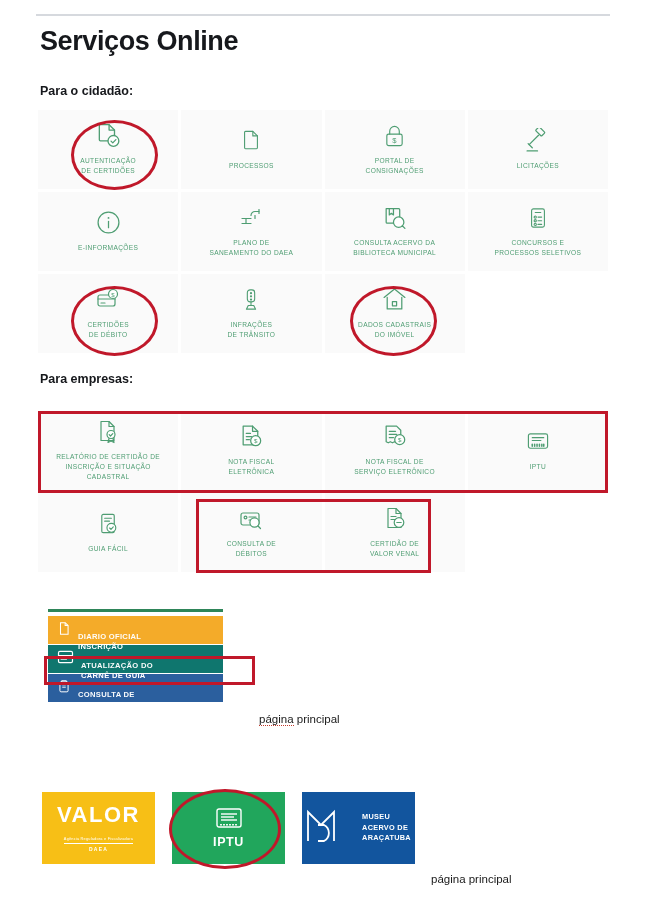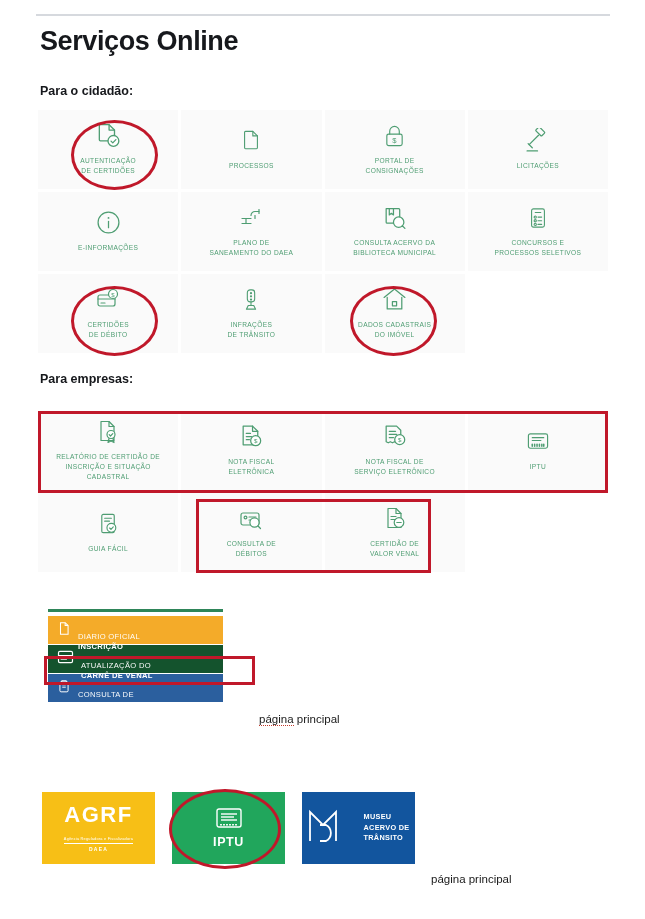--- a/index.html
+++ b/index.html
@@ -56,24 +56,24 @@
 
   
   .banners { position: absolute; left: 48px; top: 609px; width: 175px; }
   .banner-rule { height: 3px; background: #2e8559; margin-bottom: 4px; }
   .banner {
     display: flex; align-items: center; gap: 7px;
     height: 28px; padding: 0 9px; margin-bottom: 1px;
     color: #ffffff; cursor: pointer;
   }
   .banner-txt { font-size: 7.6px; line-height: 1.35; letter-spacing: 0.3px; }
-  .banner-txt .l1 { display: block; font-weight: normal; opacity: .97; margin-top: 24px; }
+  .banner-txt .l1 { display: block; font-weight: bold; opacity: .97; margin-top: 24px; }
   .banner-txt .l2 { display: block; font-weight: bold; }
   .b-orange { background: #f4ab29; }
-  .b-blue   { background: #14532d; }
+  .b-blue   { background: #0f766e; }
   .b-navy   { background: #2b5f9e; }
 
   
   .cards { position: absolute; left: 42px; top: 792px; display: flex; gap: 17px; }
   .card {
     width: 113px; height: 72px;
     display: flex; align-items: center; justify-content: center;
     cursor: pointer;
   }
   .c-yellow { background: #f7bf16; }
@@ -405,42 +405,42 @@
         </span>
       </div>
       <div class="banner b-blue">
         <span><svg width="17" height="14" viewBox="0 0 24 20" fill="none" stroke="#fff" stroke-width="1.7">
             <rect x="2" y="2" width="20" height="16" rx="2"></rect>
             <line x1="2" y1="8" x2="22" y2="8"></line>
             <line x1="5" y1="13" x2="14" y2="13"></line>
           </svg></span>
         <span class="banner-txt">
           <span class="l1">ATUALIZAÇÃO DO</span>
-          <span class="l2">CARNÊ DE VENAL</span>
+          <span class="l2">CARNÊ DE GUIA</span>
         </span>
       </div>
       <div class="banner b-navy">
         <span><svg width="14" height="16" viewBox="0 0 24 24" fill="none" stroke="#fff" stroke-width="1.7">
             <rect x="5" y="5" width="14" height="17" rx="2"></rect>
             <path d="M8 5V3h8v2"></path>
             <line x1="9" y1="10" x2="15" y2="10"></line>
             <line x1="9" y1="14" x2="15" y2="14"></line>
           </svg></span>
         <span class="banner-txt">
           <span class="l1">CONSULTA DE</span>
           <span class="l2">MEDICAMENTOS</span>
         </span>
       </div>
     </div>
 </div>
 
 <div class="cards">
   <div class="card c-yellow">
     <div class="agrf-wrap">
-      <div class="agrf-main">AGRF</div>
+      <div class="agrf-main">VALOR</div>
       <div class="agrf-sub">Agência Reguladora e Fiscalizadora</div>
       <div class="agrf-daea">DAEA</div>
     </div>
   </div>
   <div class="card c-green">
     <span>
       <svg width="26" height="20" viewBox="0 0 26 20" fill="none" stroke="#ffffff" stroke-width="1.4">
         <rect x="1" y="1" width="24" height="18" rx="2"></rect>
         <line x1="5" y1="6" x2="21" y2="6"></line>
           <line x1="5" y1="9" x2="18" y2="9"></line>
@@ -460,21 +460,21 @@
   <div class="card c-blue">
     <span>
       <svg width="30" height="34" viewBox="0 0 30 34" fill="none" stroke="#ffffff" stroke-width="1.8">
         <path d="M2 32 V3 L15 16 L28 3 V32"></path>
         <path d="M12 32 h6 a9 9 0 0 0 0 -16 h-6"></path>
       </svg>
     </span>
     <div class="museu-txt" id="museu-label">
         <span style="display:block">MUSEU</span>
         <span style="display:block">ACERVO DE</span>
-        <span style="display:block">TRÂNSITO</span>
+        <span style="display:block">ARAÇATUBA</span>
       </div>
   </div>
 </div>
 
 <div class="caption" id="cap1"><span class="sp">página</span> <span>principal</span></div>
 <div class="caption" id="cap2">página principal</div>
 
 <div class="anno anno-circle" id="c1"></div>
 <div class="anno anno-circle" id="c2"></div>
 <div class="anno anno-circle" id="c3"></div>

